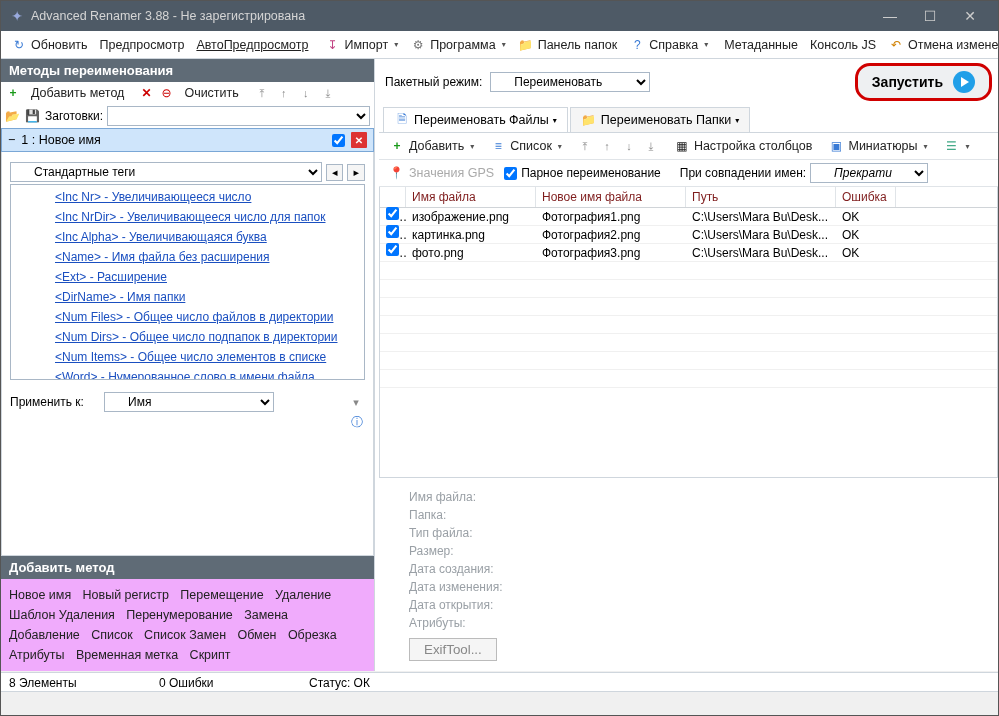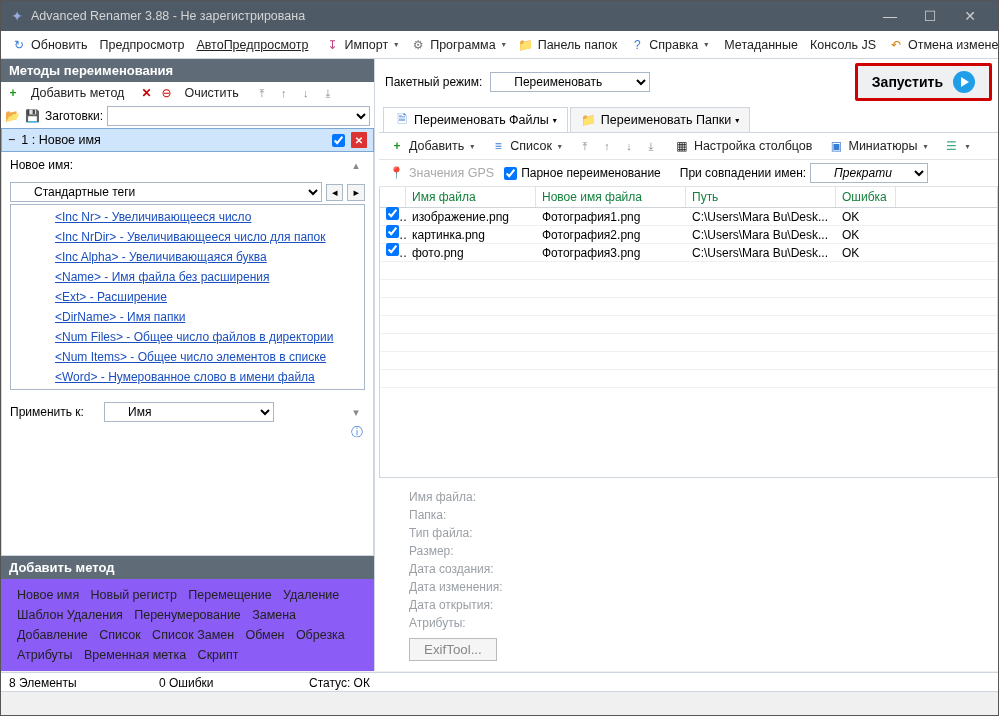--- a/index.html
+++ b/index.html
@@ -22,33 +22,33 @@
 .green{color:#1a9a1a;font-weight:bold;}
 .redx{color:#c00;font-weight:bold;}
 .redc{color:#c00;}
 .arrowbtn{width:18px;height:18px;display:inline-flex;align-items:center;justify-content:center;color:#888;font-size:11px;}
 select, input[type=text]{font-size:12px;padding:1px 19px;border:1px solid #a9b7c6;background:#fff;}
 .method-title{background:#cfe5fb;border:1px solid #7aa7d6;padding:3px 6px;display:flex;align-items:center;gap:6px;font-size:12.5px;}
 .method-title .close{margin-left:auto;}
 .method-body{padding:4px 8px;background:#fff;border:1px solid #cfd6dd;border-top:none;display:flex;flex-direction:column;gap:2px; flex:1; overflow:hidden;}
 .tagbox{border:1px solid #a9b7c6;max-height:196px;overflow-y:auto;padding:2px 4px;}
 .taglink{color:#1a4fc0;text-decoration:underline;font-size:12px;padding:3px 0;display:block;cursor:default;margin-left:40px;}
-.addmethod{background:#8b5cf6;padding:6px 16px;}
+.addmethod{background:#f0abfc;padding:6px 8px;}
 .addmethod .mlink{color:#222;font-size:12.5px;padding:3px 8px 3px 0;display:inline-block;cursor:default;}
 .batchrow{display:flex;align-items:center;padding:4px 6px;gap:8px;}
-.runbtn{margin-left:auto;border:3px solid #d00000;border-radius:2px;padding:5px 14px;display:flex;align-items:center;gap:10px;background:#eef0f2;font-size:14px;font-weight:bold;}
+.runbtn{margin-left:auto;border:3px solid #d00000;border-radius:15px;padding:5px 14px;display:flex;align-items:center;gap:10px;background:#eef0f2;font-size:14px;font-weight:bold;}
 .play{width:22px;height:22px;border-radius:50%;background:#209fe8;display:inline-flex;align-items:center;justify-content:center;}
 .play:after{content:"";border-left:8px solid #fff;border-top:5px solid transparent;border-bottom:5px solid transparent;margin-left:2px;}
 .tabs{display:flex;border-bottom:1px solid #cfd6dd;padding:2px 4px 0;gap:2px;}
 .tab{padding:4px 10px;border:1px solid #cfd6dd;border-bottom:none;background:#f5f5f5;display:flex;align-items:center;gap:4px;font-size:12.5px;}
 .tab.active{background:#fff;}
 .filestb{display:flex;align-items:center;padding:3px 4px;gap:4px;border-bottom:1px solid #e0e4e8;}
 .table{flex:1;border:1px solid #cfd6dd;border-top:none;overflow:hidden;background:#fff;}
 .thead{display:flex;background:#fff;border-bottom:1px solid #d0d4d8;}
-.th{padding:3px 6px;border-right:1px solid #e0e4e8;font-size:12px;color:#15803d;}
+.th{padding:3px 6px;border-right:1px solid #e0e4e8;font-size:12px;color:#7f1d1d;}
 .tr{display:flex;border-bottom:1px solid #f0f0f0;height:18px;align-items:center;}
 .td{padding:1px 6px;font-size:12px;overflow:hidden;white-space:nowrap;text-overflow:ellipsis;}
 .c-chk{width:26px;}
 .c-name{width:130px;}
 .c-new{width:150px;}
 .c-path{width:150px;}
 .c-err{width:60px;}
 .details{padding:10px 30px;color:#9aa0a6;font-size:12px;line-height:1.5;}
 .details button{padding:3px 14px;color:#888;border:1px solid #bbb;background:#f5f5f5;margin-top:6px;}
 .statusbar{height:20px;border-top:1px solid #cfd6dd;display:flex;align-items:center;padding:0 8px;font-size:12px;background:#fff;position:absolute;bottom:24px;left:1px;right:1px;}
@@ -141,38 +141,35 @@
         <select style="flex:1;"></select>
       </div>
 
       <div class="method-title">
         <span>−</span>
         <span>1 : Новое имя</span>
         <input type="checkbox" class="chk close" checked="" style="">
         <span class="ic redx" style="background:#d33;color:#fff;padding:0 3px;border-radius:1px;font-size:10px;">✕</span>
       </div>
       <div class="method-body">
-        <div class="nn-row">
-          <span style="flex:1;">Новое имя:</span>
-          <span class="arrowbtn">▴</span>
-        </div>
         <div style="height:4px;"></div>
         <div class="nn-row">
           <select style="flex:1;"><option>Стандартные теги</option></select>
           <button class="small-btn">◂</button>
           <button class="small-btn">▸</button>
         </div>
         <div class="tagbox">
           <a class="taglink">&lt;Inc Nr&gt; - Увеличивающееся число</a>
           <a class="taglink">&lt;Inc NrDir&gt; - Увеличивающееся число для папок</a>
           <a class="taglink">&lt;Inc Alpha&gt; - Увеличивающаяся буква</a>
           <a class="taglink">&lt;Name&gt; - Имя файла без расширения</a>
           <a class="taglink">&lt;Ext&gt; - Расширение</a>
           <a class="taglink">&lt;DirName&gt; - Имя папки</a>
           <a class="taglink">&lt;Num Files&gt; - Общее число файлов в директории</a>
+          <a class="taglink">&lt;Num Dirs&gt; - Общее число подпапок в директории</a>
           <a class="taglink">&lt;Num Items&gt; - Общее число элементов в списке</a>
           <a class="taglink">&lt;Word&gt; - Нумерованное слово в имени файла</a>
 
         </div>
         <div style="height:8px;"></div>
         <div class="nn-row">
           <span style="width:90px;">Применить к:</span>
           <select style="width:170px;"><option>Имя</option></select>
           <span style="flex:1;"></span>
           <span class="arrowbtn">▾</span>

